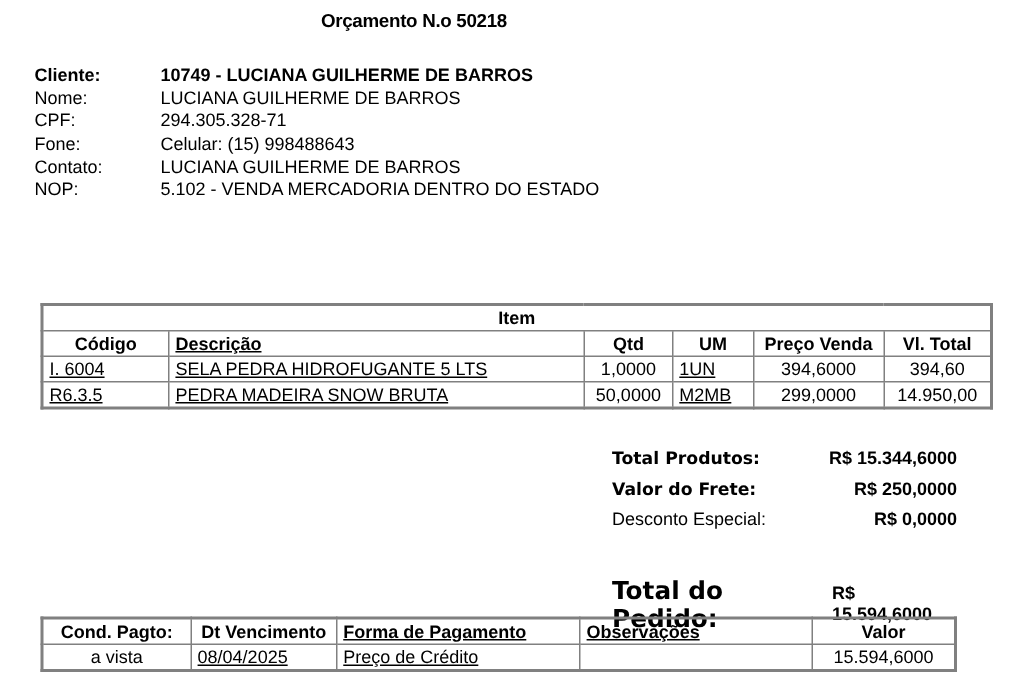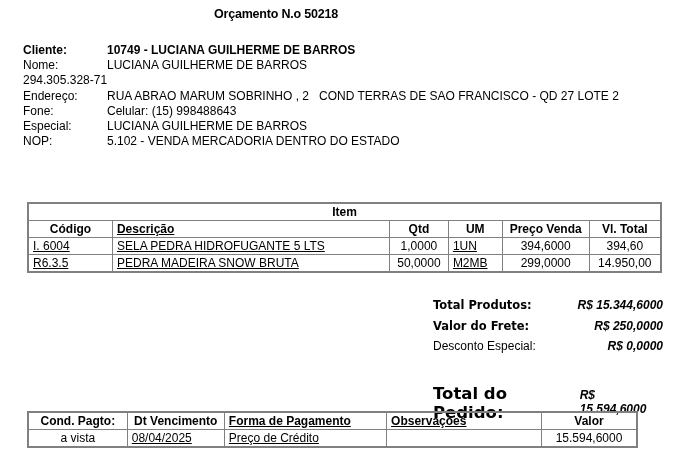--- a/index.html
+++ b/index.html
@@ -15,54 +15,51 @@
   table.grid { position:absolute; border-collapse:collapse; border:2px solid #808080; font-size:12px; }
   table.grid td, table.grid th { border:1px solid #808080; padding:0 4px; height:16px; line-height:15px; white-space:nowrap; }
   table.grid th { font-weight:bold; }
   .c { text-align:center; }
   .r { text-align:center; }
   .l { text-align:left;text-decoration:underline; }
 
   #items { left:27px; top:202px; width:635px; }
   #pay { left:27px; top:411px; width:611px; }
 
-  .totals { position:absolute; left:433px; top:298px; width:230px; }
+  .totals { position:absolute; left:408px; top:298px; width:230px; }
   .trow { display:flex; justify-content:space-between; align-items:baseline; }
   .tlabel-b { font-family:"DejaVu Sans", sans-serif; font-weight:bold; font-size:11.5px; }
-  .tval { font-weight:bold; font-size:12px;font-style:italic; }
+  .tval { font-weight:bold; font-size:12px; }
   .tlabel-n { font-size:12px; }
   .tbig { font-family:"DejaVu Sans", sans-serif; font-weight:bold; font-size:16.5px;margin-top:25px; }
 </style>
 </head>
 <body>
 
 <div class="title">Orçamento N.o 50218</div>
 
 <div class="info">
   <div class="info-row">
     <span class="info-label bold">Cliente:</span>
     <span class="info-val bold">10749 - LUCIANA GUILHERME DE BARROS</span>
   </div>
   <div class="info-row">
     <span class="info-label">Nome:</span>
     <span class="info-val">LUCIANA GUILHERME DE BARROS</span>
   </div>
   <div class="info-row">
+    <span class="info-label">CPF:</span>
     <span class="info-val">294.305.328-71</span>
-  </div>
-  <div class="info-row">
-    <span class="info-label">Endereço:</span>
-    <span class="info-val" style="white-space:pre">RUA ABRAO MARUM SOBRINHO , 2   COND TERRAS DE SAO FRANCISCO - QD 27 LOTE 2</span>
   </div>
   <div class="info-row">
     <span class="info-label">Fone:</span>
     <span class="info-val">Celular: (15) 998488643</span>
   </div>
   <div class="info-row">
-    <span class="info-label">Especial:</span>
+    <span class="info-label">Contato:</span>
     <span class="info-val">LUCIANA GUILHERME DE BARROS</span>
   </div>
   <div class="info-row">
     <span class="info-label">NOP:</span>
     <span class="info-val">5.102 - VENDA MERCADORIA DENTRO DO ESTADO</span>
   </div>
 </div>
 
 <table class="grid" id="items">
   <colgroup>

